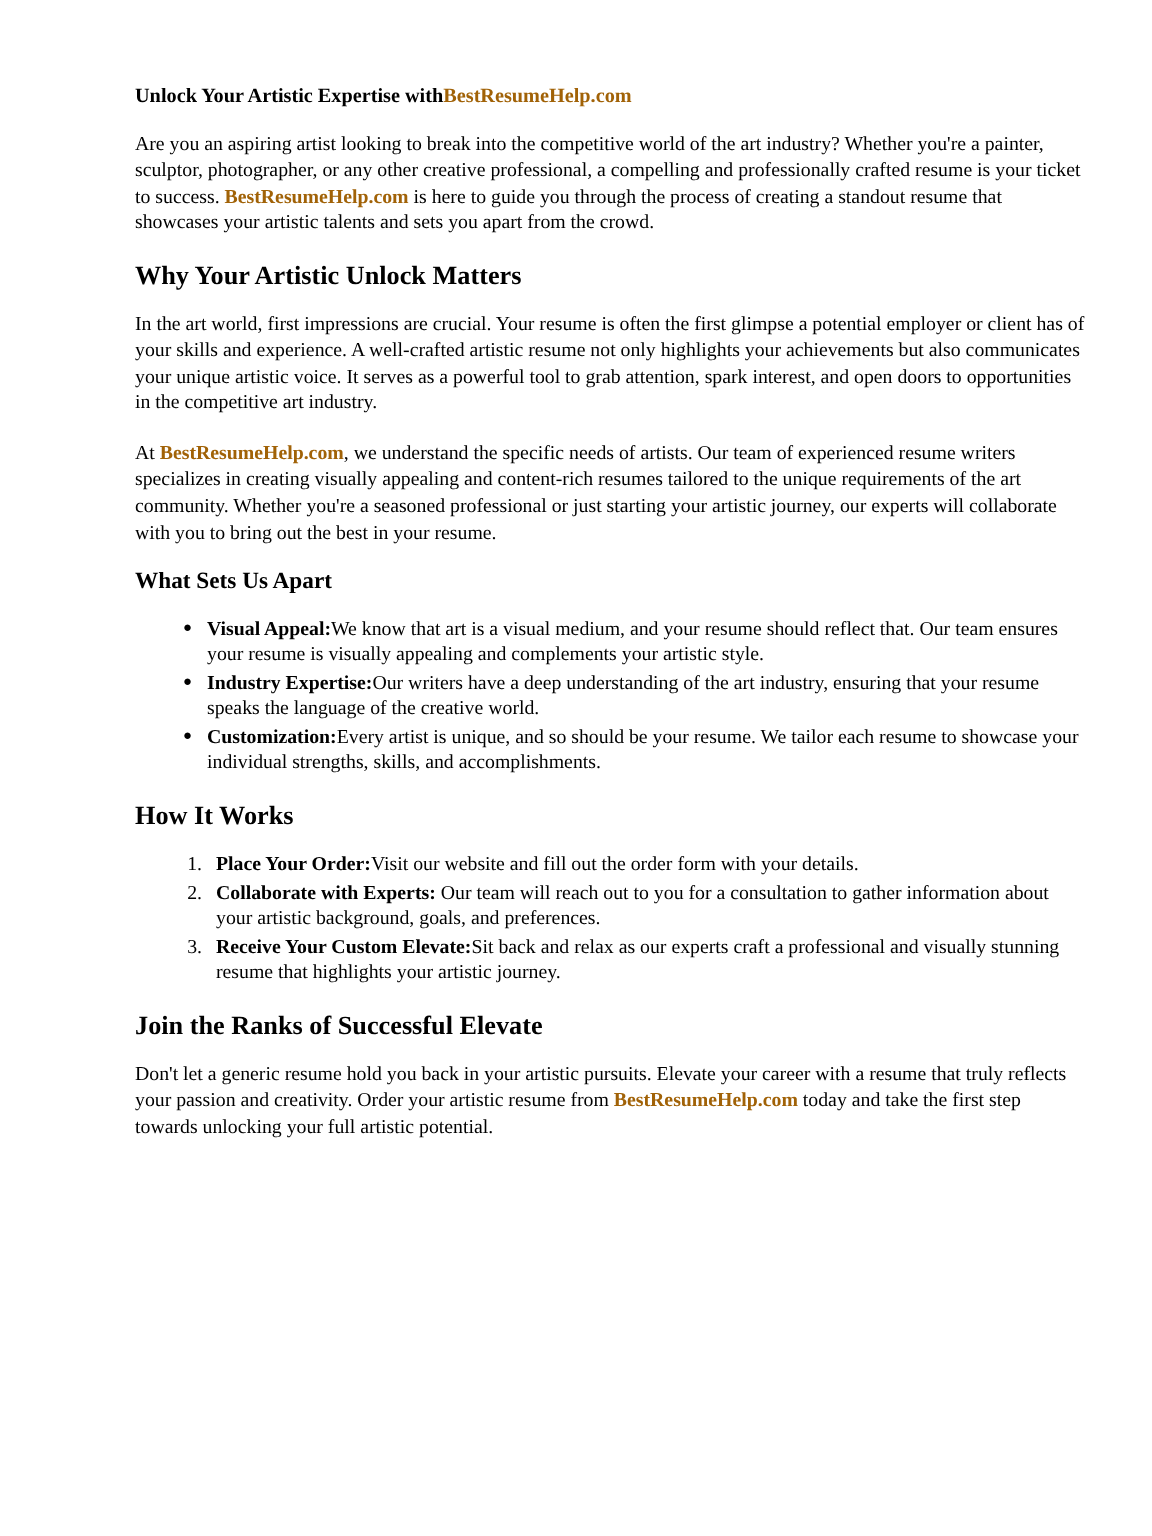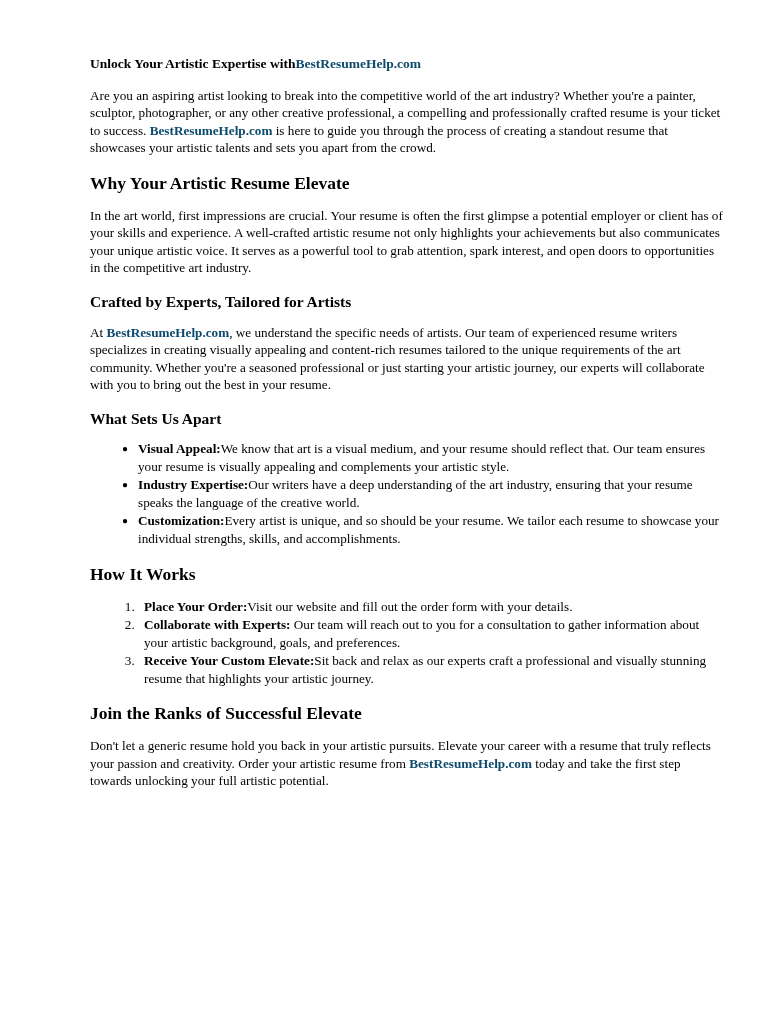--- a/index.html
+++ b/index.html
@@ -21,21 +21,21 @@
     padding: 55px 45px 0 90px;
     position: relative;
   }
   .doc-title {
     font-size: 13.5px;
     font-weight: bold;
     margin: 0 0 14px 0;
     line-height: 1.3;
   }
   .link {
-    color: #0c4a6e;
+    color: #a16207;
     font-weight: bold;
     text-decoration: none;
   }
   p.body-text {
     font-size: 13.2px;
     line-height: 1.33;
     margin: 0 0 16px 0;
     text-align: left;
   }
   h2.section {
@@ -88,24 +88,23 @@
 </style>
 </head>
 <body>
 
 <div class="page">
 
   <p class="doc-title"><span>Unlock Your Artistic Expertise with</span><a class="link" href="#">BestResumeHelp.com</a></p>
 
   <p class="body-text"><span>Are you an aspiring artist looking to break into the competitive world of the art industry? Whether you're a painter, sculptor, photographer, or any other creative professional, a compelling and professionally crafted resume is your ticket to success.</span> <a class="link" href="#">BestResumeHelp.com</a> <span>is here to guide you through the process of creating a standout resume that showcases your artistic talents and sets you apart from the crowd.</span></p>
 
-  <h2 class="section">Why Your Artistic Resume Elevate</h2>
+  <h2 class="section">Why Your Artistic Unlock Matters</h2>
   <p class="body-text">In the art world, first impressions are crucial. Your resume is often the first glimpse a potential employer or client has of your skills and experience. A well-crafted artistic resume not only highlights your achievements but also communicates your unique artistic voice. It serves as a powerful tool to grab attention, spark interest, and open doors to opportunities in the competitive art industry.</p>
 
-  <h3 class="subsection">Crafted by Experts, Tailored for Artists</h3>
   <p class="body-text"><span>At</span> <a class="link" href="#">BestResumeHelp.com</a><span>, we understand the specific needs of artists. Our team of experienced resume writers specializes in creating visually appealing and content-rich resumes tailored to the unique requirements of the art community. Whether you're a seasoned professional or just starting your artistic journey, our experts will collaborate with you to bring out the best in your resume.</span></p>
 
   <h3 class="subsection">What Sets Us Apart</h3>
   <ul class="bullets">
     <li><span class="lead">Visual Appeal:</span><span>We know that art is a visual medium, and your resume should reflect that. Our team ensures your resume is visually appealing and complements your artistic style.</span></li>
     <li><span class="lead">Industry Expertise:</span><span>Our writers have a deep understanding of the art industry, ensuring that your resume speaks the language of the creative world.</span></li>
     <li><span class="lead">Customization:</span><span>Every artist is unique, and so should be your resume. We tailor each resume to showcase your individual strengths, skills, and accomplishments.</span></li>
   </ul>
 
   <h2 class="section">How It Works</h2>

